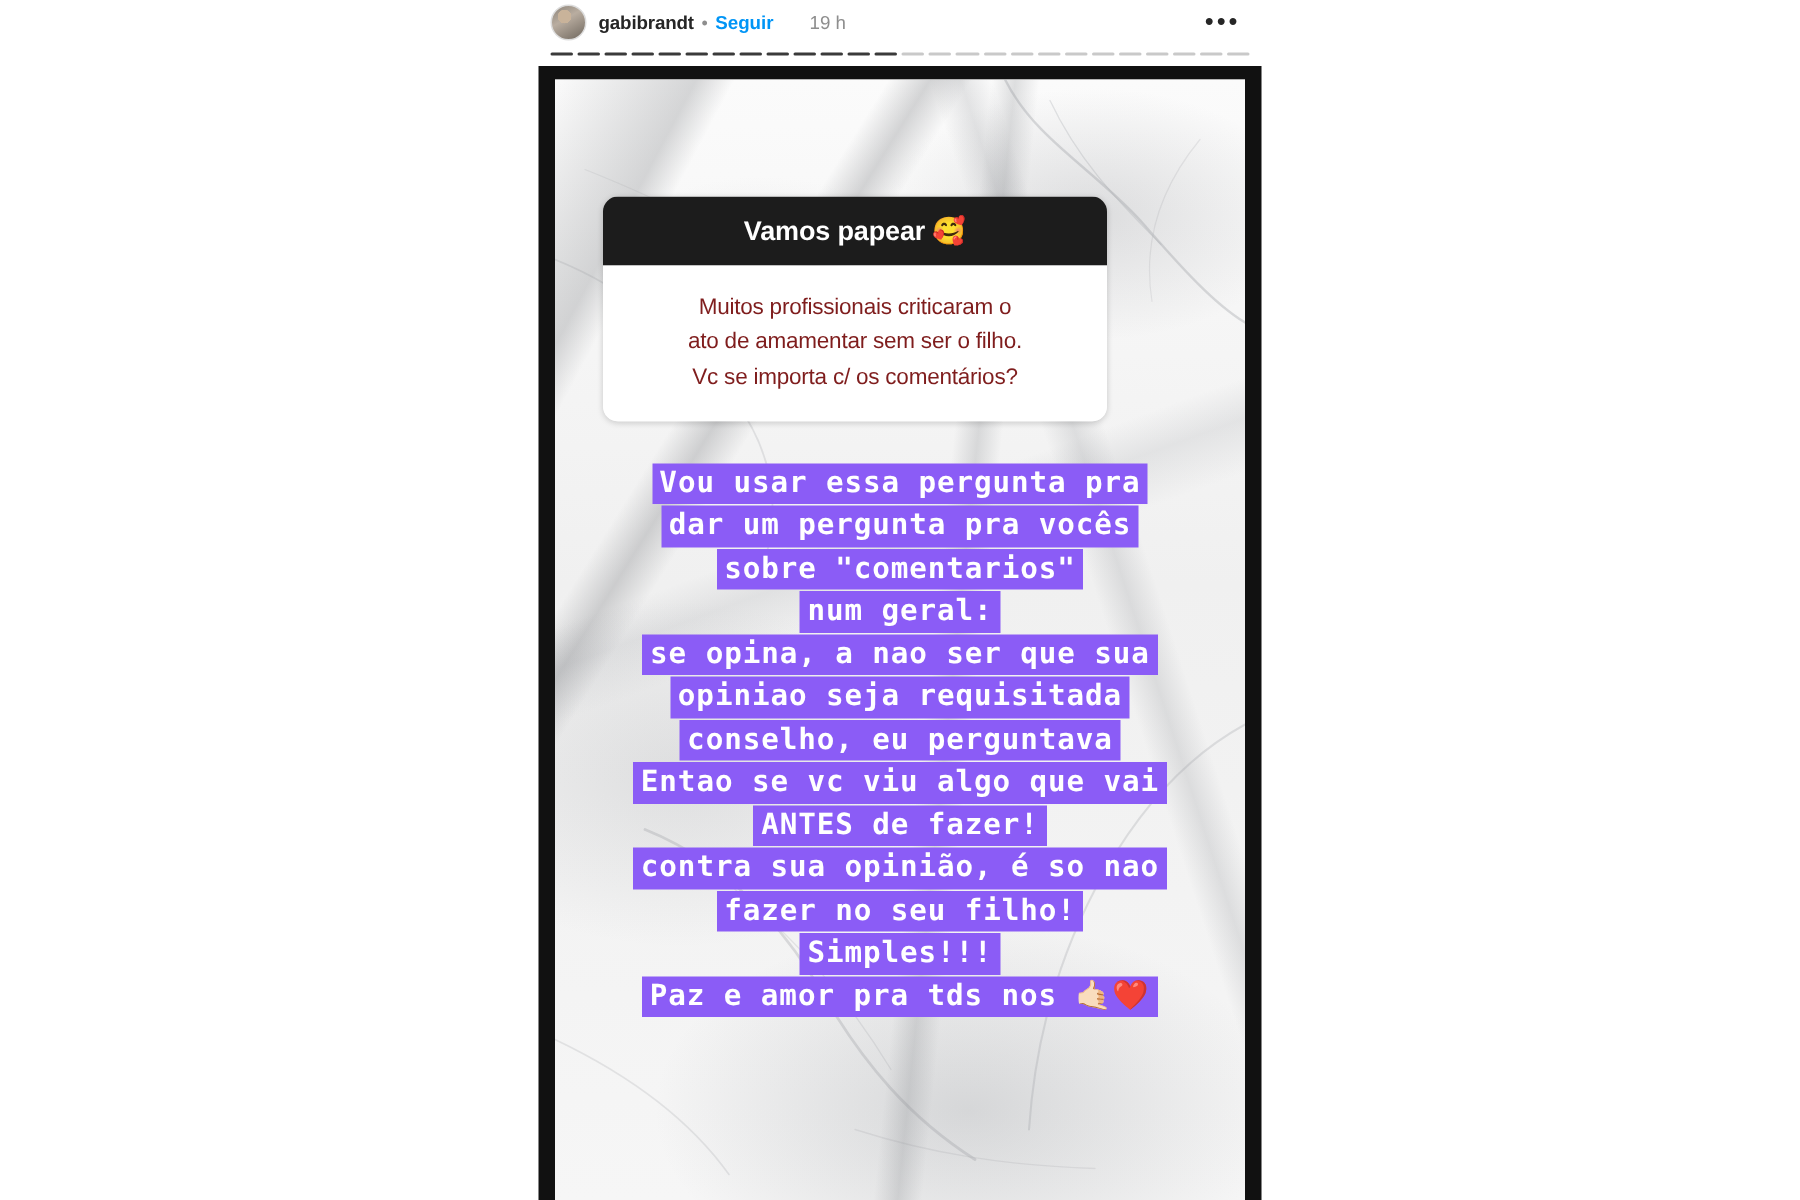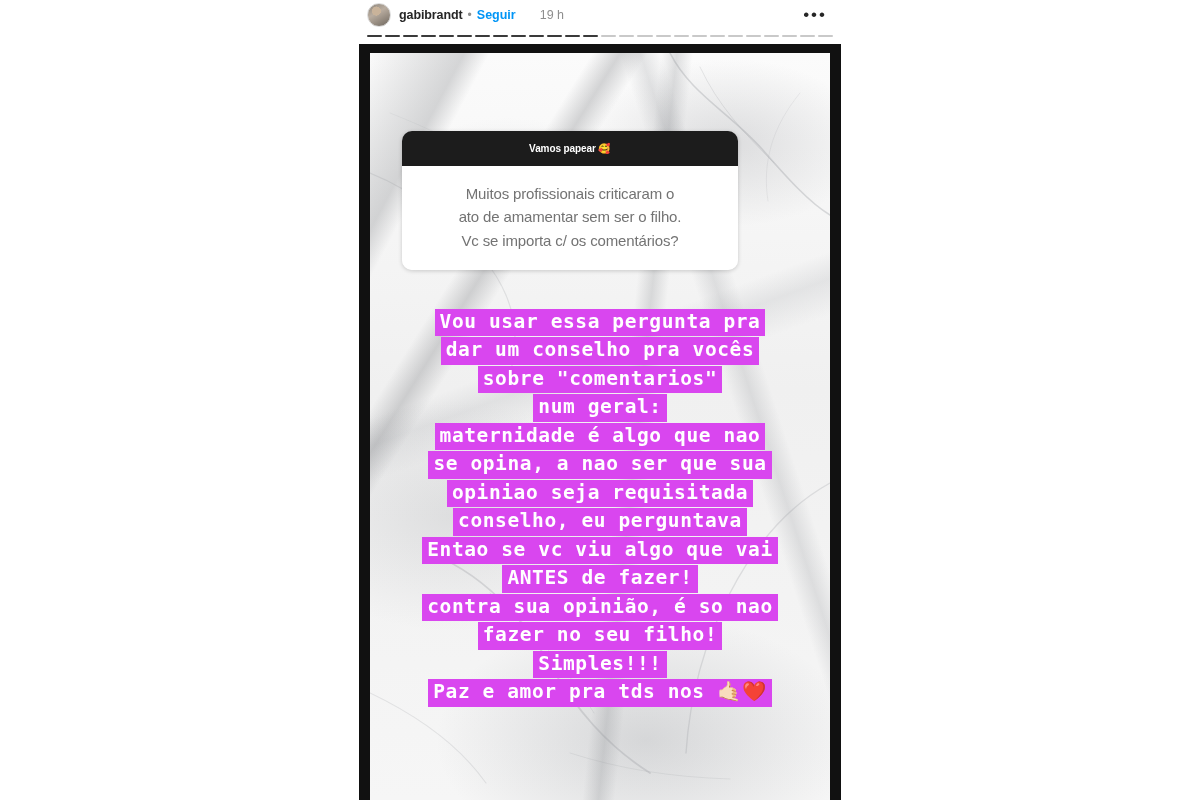--- a/index.html
+++ b/index.html
@@ -158,30 +158,30 @@
     top: 78px;
     width: 336px;
     border-radius: 10px;
     overflow: hidden;
     box-shadow: 0 1px 4px rgba(0,0,0,0.18);
   }
 
   .q-header {
     background: #1c1c1c;
     color: #ffffff;
-    font-size: 10px;
+    font-size: 18px;
     font-weight: bold;
     text-align: center;
     padding: 12px 10px;
     letter-spacing: -0.1px;
   }
 
   .q-body {
     background: #ffffff;
-    color: #737373;
+    color: #7f1d1d;
     font-size: 15px;
     line-height: 1.55;
     padding: 16px 22px 18px 22px;
     text-align: center;
     letter-spacing: -0.15px;
   }
 
   
   .answer-block {
     position: absolute;
@@ -193,21 +193,21 @@
   }
 
   .answer-line {
     display: block;
     margin: 0 0 1px 0;
     line-height: 1.05;
   }
 
   .answer-line > span {
     display: inline-block;
-    background: #d946ef;
+    background: #8b5cf6;
     color: #ffffff;
     font-family: "DejaVu Sans Mono", "Liberation Mono", monospace;
     font-size: 19.5px;
     font-weight: bold;
     letter-spacing: 0.6px;
     padding: 3px 5px 4px 5px;
     white-space: pre;
   }
 
   .emoji { font-family: "DejaVu Sans", sans-serif; letter-spacing: 0; }
@@ -283,24 +283,23 @@
           </div>
           <div class="q-body" id="q-body">
               <div>Muitos profissionais criticaram o</div>
               <div>ato de amamentar sem ser o filho.</div>
               <div>Vc se importa c/ os comentários?</div>
             </div>
         </div>
 
         <div class="answer-block" id="answer-block">
             <div class="answer-line"><span>Vou usar essa pergunta pra</span></div>
-            <div class="answer-line"><span>dar um conselho pra vocês</span></div>
+            <div class="answer-line"><span>dar um pergunta pra vocês</span></div>
             <div class="answer-line"><span>sobre "comentarios"</span></div>
             <div class="answer-line"><span>num geral:</span></div>
-            <div class="answer-line"><span>maternidade é algo que nao</span></div>
             <div class="answer-line"><span>se opina, a nao ser que sua</span></div>
             <div class="answer-line"><span>opiniao seja requisitada</span></div>
             <div class="answer-line"><span>conselho, eu perguntava</span></div>
             <div class="answer-line"><span>Entao se vc viu algo que vai</span></div>
             <div class="answer-line"><span>ANTES de fazer!</span></div>
             <div class="answer-line"><span>contra sua opinião, é so nao</span></div>
             <div class="answer-line"><span>fazer no seu filho!</span></div>
             <div class="answer-line"><span>Simples!!!</span></div>
             <div class="answer-line"><span>Paz e amor pra tds nos 🤙🏻❤️</span></div>
           </div>

